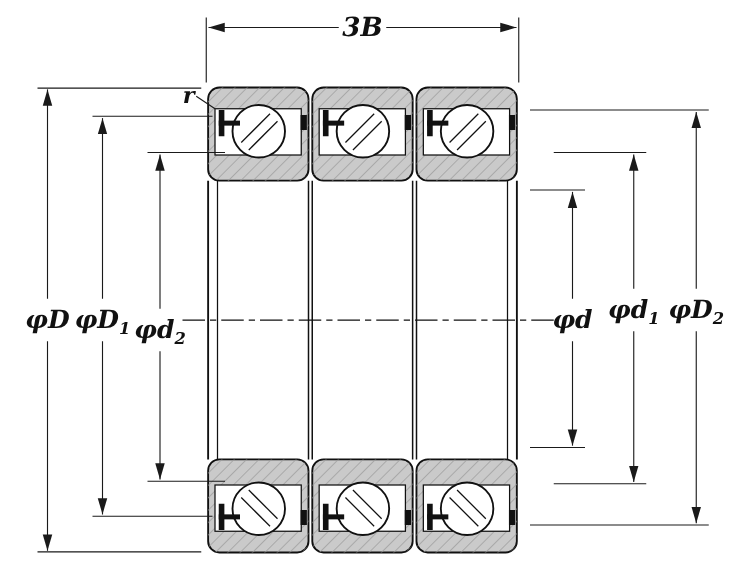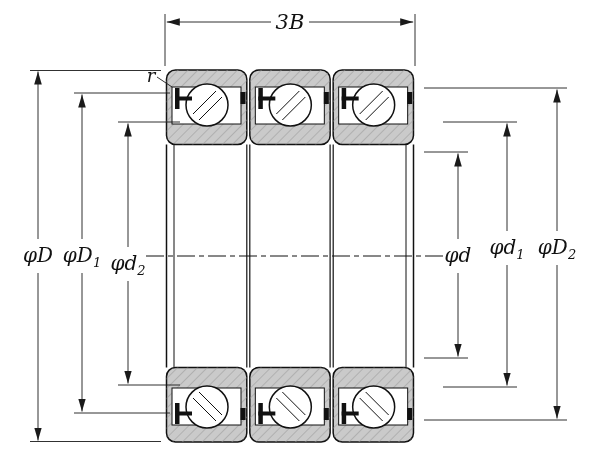--- a/index.html
+++ b/index.html
@@ -2,20 +2,21 @@
 <html><head>
 <meta charset="utf-8">
 <style>
   html,body { margin:0; padding:0; background:#ffffff; }
   .stage {
     position:relative;
     width:600px; height:457px;
     background:#ffffff;
     font-family:"DejaVu Serif", serif;
     overflow:hidden;
+    font-weight:bold;
   }
   svg { display:block; }
   .dim    { stroke:#1a1a1a; stroke-width:0.9; fill:none; }
   .out    { stroke:#111111; stroke-width:1.5; fill:none; }
   .mid    { stroke:#111111; stroke-width:1.2; fill:none; }
   .thin   { stroke:#111111; stroke-width:1;   fill:none; }
   .center { stroke:#111111; stroke-width:1; fill:none; stroke-dasharray:18 4 5 4; }
   .lbl  { font-family:"DejaVu Serif", serif; font-style:italic; font-size:20px; fill:#111111; }
   .big  { font-size:21px; }
   .small{ font-size:18px; }

